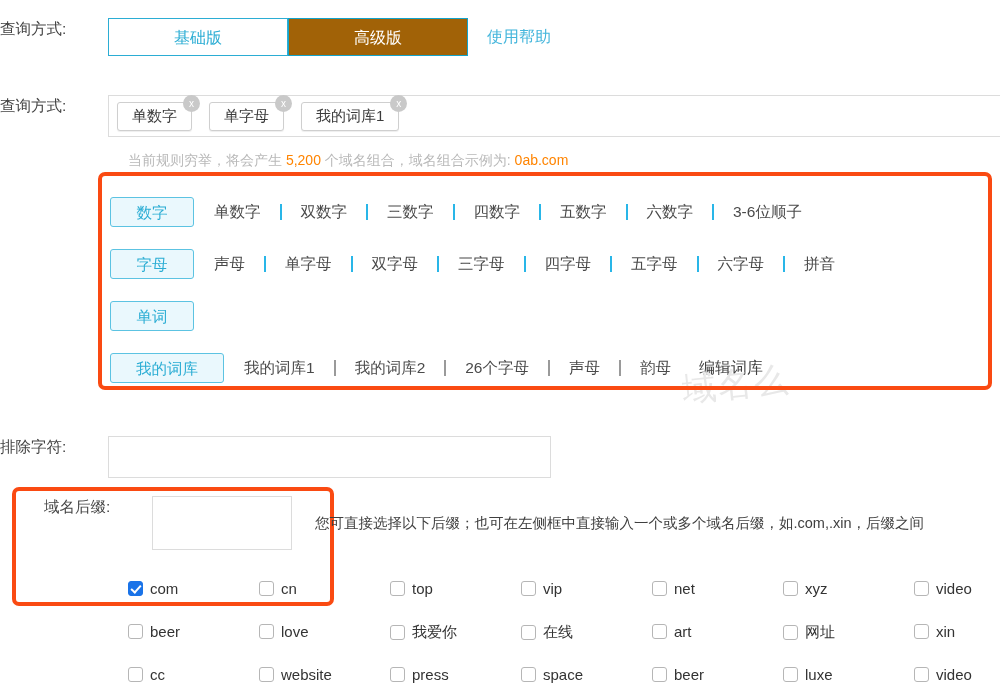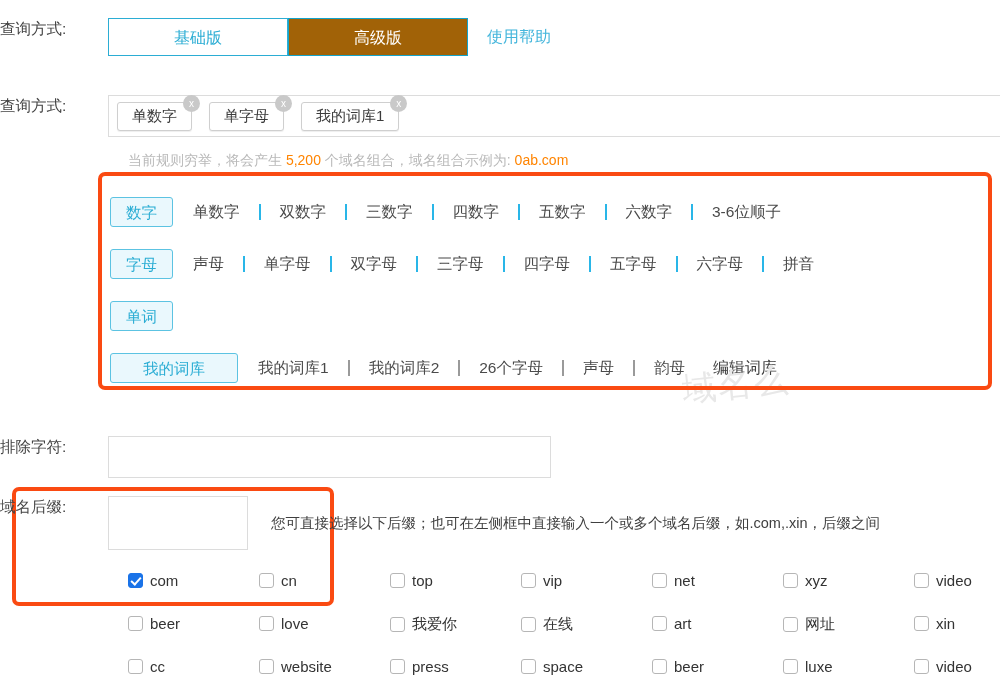--- a/index.html
+++ b/index.html
@@ -140,35 +140,35 @@
     top: 186px;
     width: 890px;
   }
   .rule-line {
     display: flex;
     align-items: center;
     height: 52px;
     white-space: nowrap;
   }
   .cat-btn {
-    width: 63px;
+    width: 84px;
     height: 30px;
     line-height: 30px;
     text-align: center;
     border: 1px solid #5cc3e2;
     background: #eaf8fd;
     color: #2badd4;
     border-radius: 3px;
     font-size: 15.5px;
     box-sizing: border-box;
     margin-right: 18px;
     cursor: pointer;
     flex: none;
   }
-  .cat-btn.wide { width: 128px; }
+  .cat-btn.wide { width: 114px; }
   .rule-items { display: flex; align-items: center; }
   .rule-item {
     color: #4a4a4a;
     font-size: 15.5px;
     cursor: pointer;
     padding: 0 2px;
     white-space: nowrap;
   }
   .sep {
     display: inline-block;
@@ -194,21 +194,21 @@
     background: #ffffff;
     box-sizing: border-box;
     font-family: "Liberation Sans", sans-serif;
     font-size: 14px;
     color: #333;
     outline: none;
   }
   #exclude-input { width: 443px; height: 42px; padding: 0 10px; }
 
   
-  .suffix-row { left: 0; top: 496px; }
+  .suffix-row { left: 0; top: 496px; padding-left: 44px; }
   #suffix-input { width: 140px; height: 54px; padding: 0 10px; }
   .suffix-help {
     margin-left: 23px;
     font-size: 14.5px;
     color: #3f3f3f;
     line-height: 54px;
     white-space: nowrap;
     overflow: hidden;
   }
 
@@ -223,20 +223,21 @@
     display: flex;
     height: 43px;
     align-items: flex-start;
   }
   .cb-cell {
     width: 131px;
     display: flex;
     align-items: center;
     gap: 7px;
     flex: none;
+    margin-top: 8px;
   }
   .cb {
     width: 15px;
     height: 15px;
     border: 1px solid #b6b6b6;
     border-radius: 3px;
     background: #ffffff;
     box-sizing: border-box;
     position: relative;
     flex: none;

